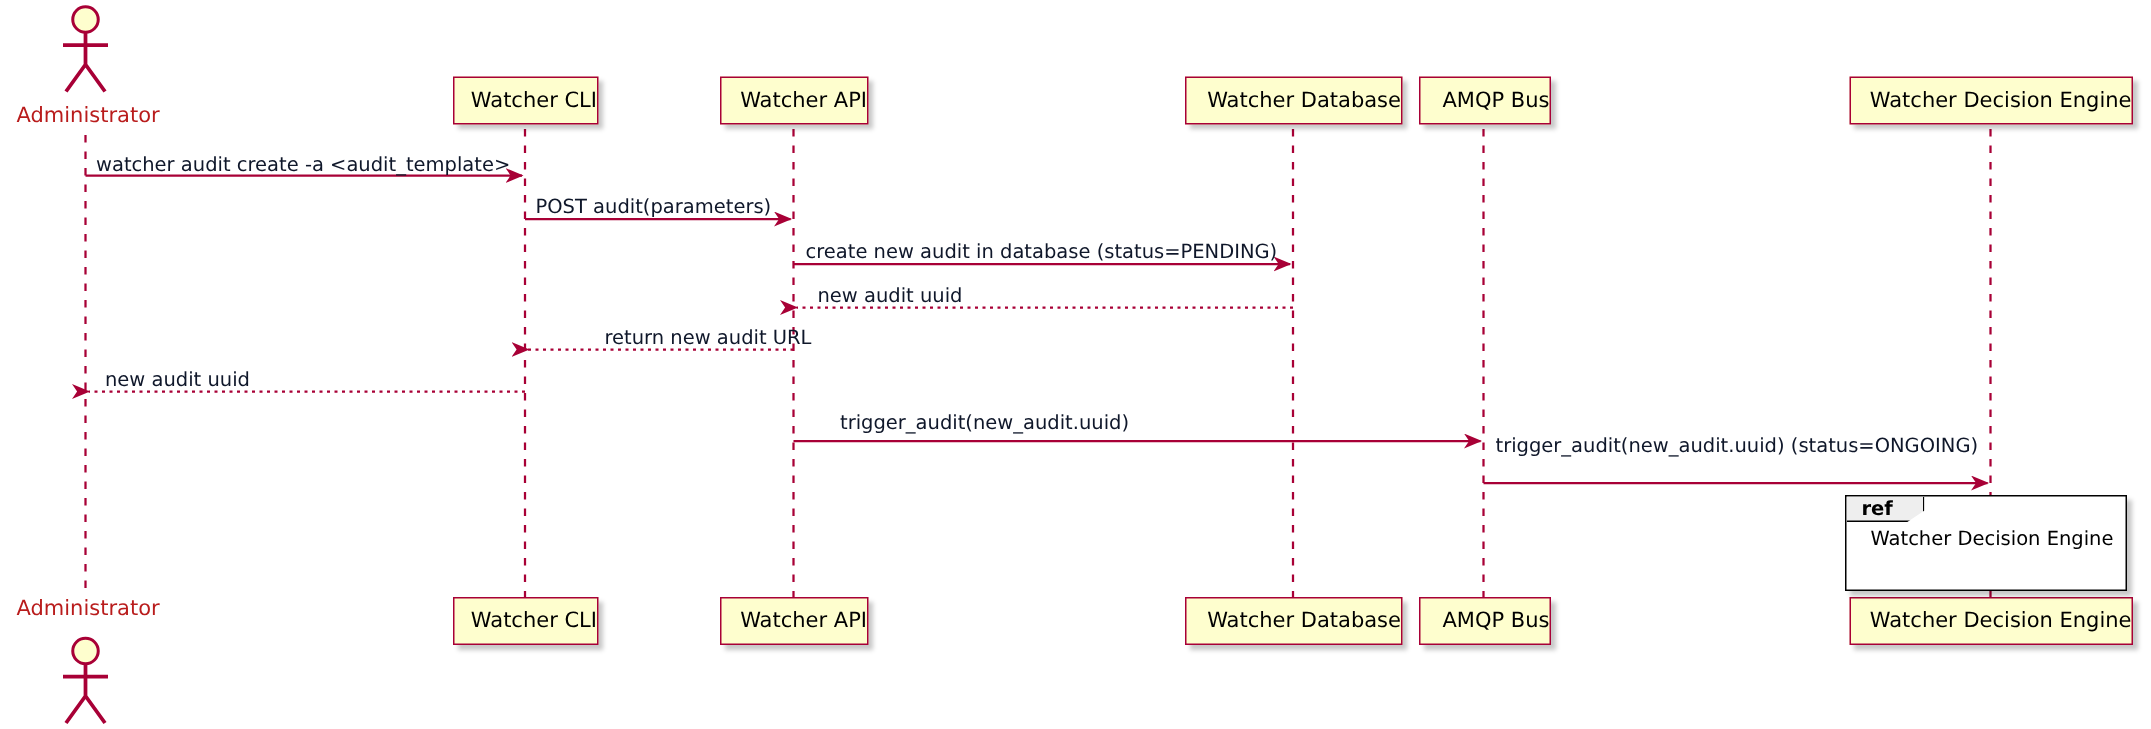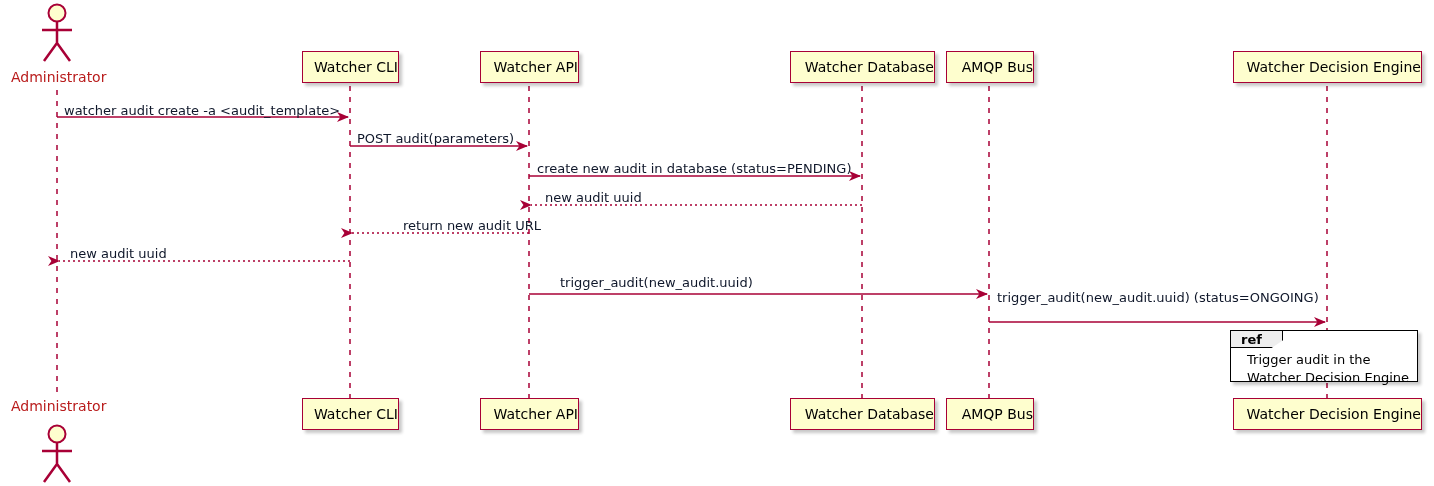--- a/index.html
+++ b/index.html
@@ -168,22 +168,21 @@
         <span>Watcher Decision Engine</span>
       </div>
       <div class="msg-label" style="left: 64px; top: 104px;">watcher audit create -a &lt;audit_template&gt;</div>
       <div class="msg-label" style="left: 357px; top: 132px;">POST audit(parameters)</div>
       <div class="msg-label" style="left: 537px; top: 162px;">create new audit in database (status=PENDING)</div>
       <div class="msg-label" style="left: 545px; top: 191px;">new audit uuid</div>
       <div class="msg-label" style="left: 367px; top: 219px; margin-left: 36px;">return new audit URL</div>
       <div class="msg-label" style="left: 70px; top: 247px;">new audit uuid</div>
       <div class="msg-label" style="left: 560px; top: 276px;">trigger_audit(new_audit.uuid)</div>
       <div class="msg-label" style="left: 997px; top: 291px;">trigger_audit(new_audit.uuid) (status=ONGOING)</div>
-      <div class="ref-frame" style="left: 1230px; top: 330px; width: 188px; height: 52px;">
+      <div class="ref-frame" style="left: 1230px; top: 330px; width: 188px; height: 64px;">
         <div class="ref-tab" style="width: 52px; height: 17px; clip-path: polygon(0px 0px, 100% 0px, 100% 55%, 78% 100%, 0px 100%);">ref</div>
         <div class="ref-body" style="left: 16px; top: 20px;">
-          <div>Trigger audit in the</div>
           <div>Watcher Decision Engine</div>
         </div>
       </div>
     </div>
 
 </div>
 
 </body></html>

